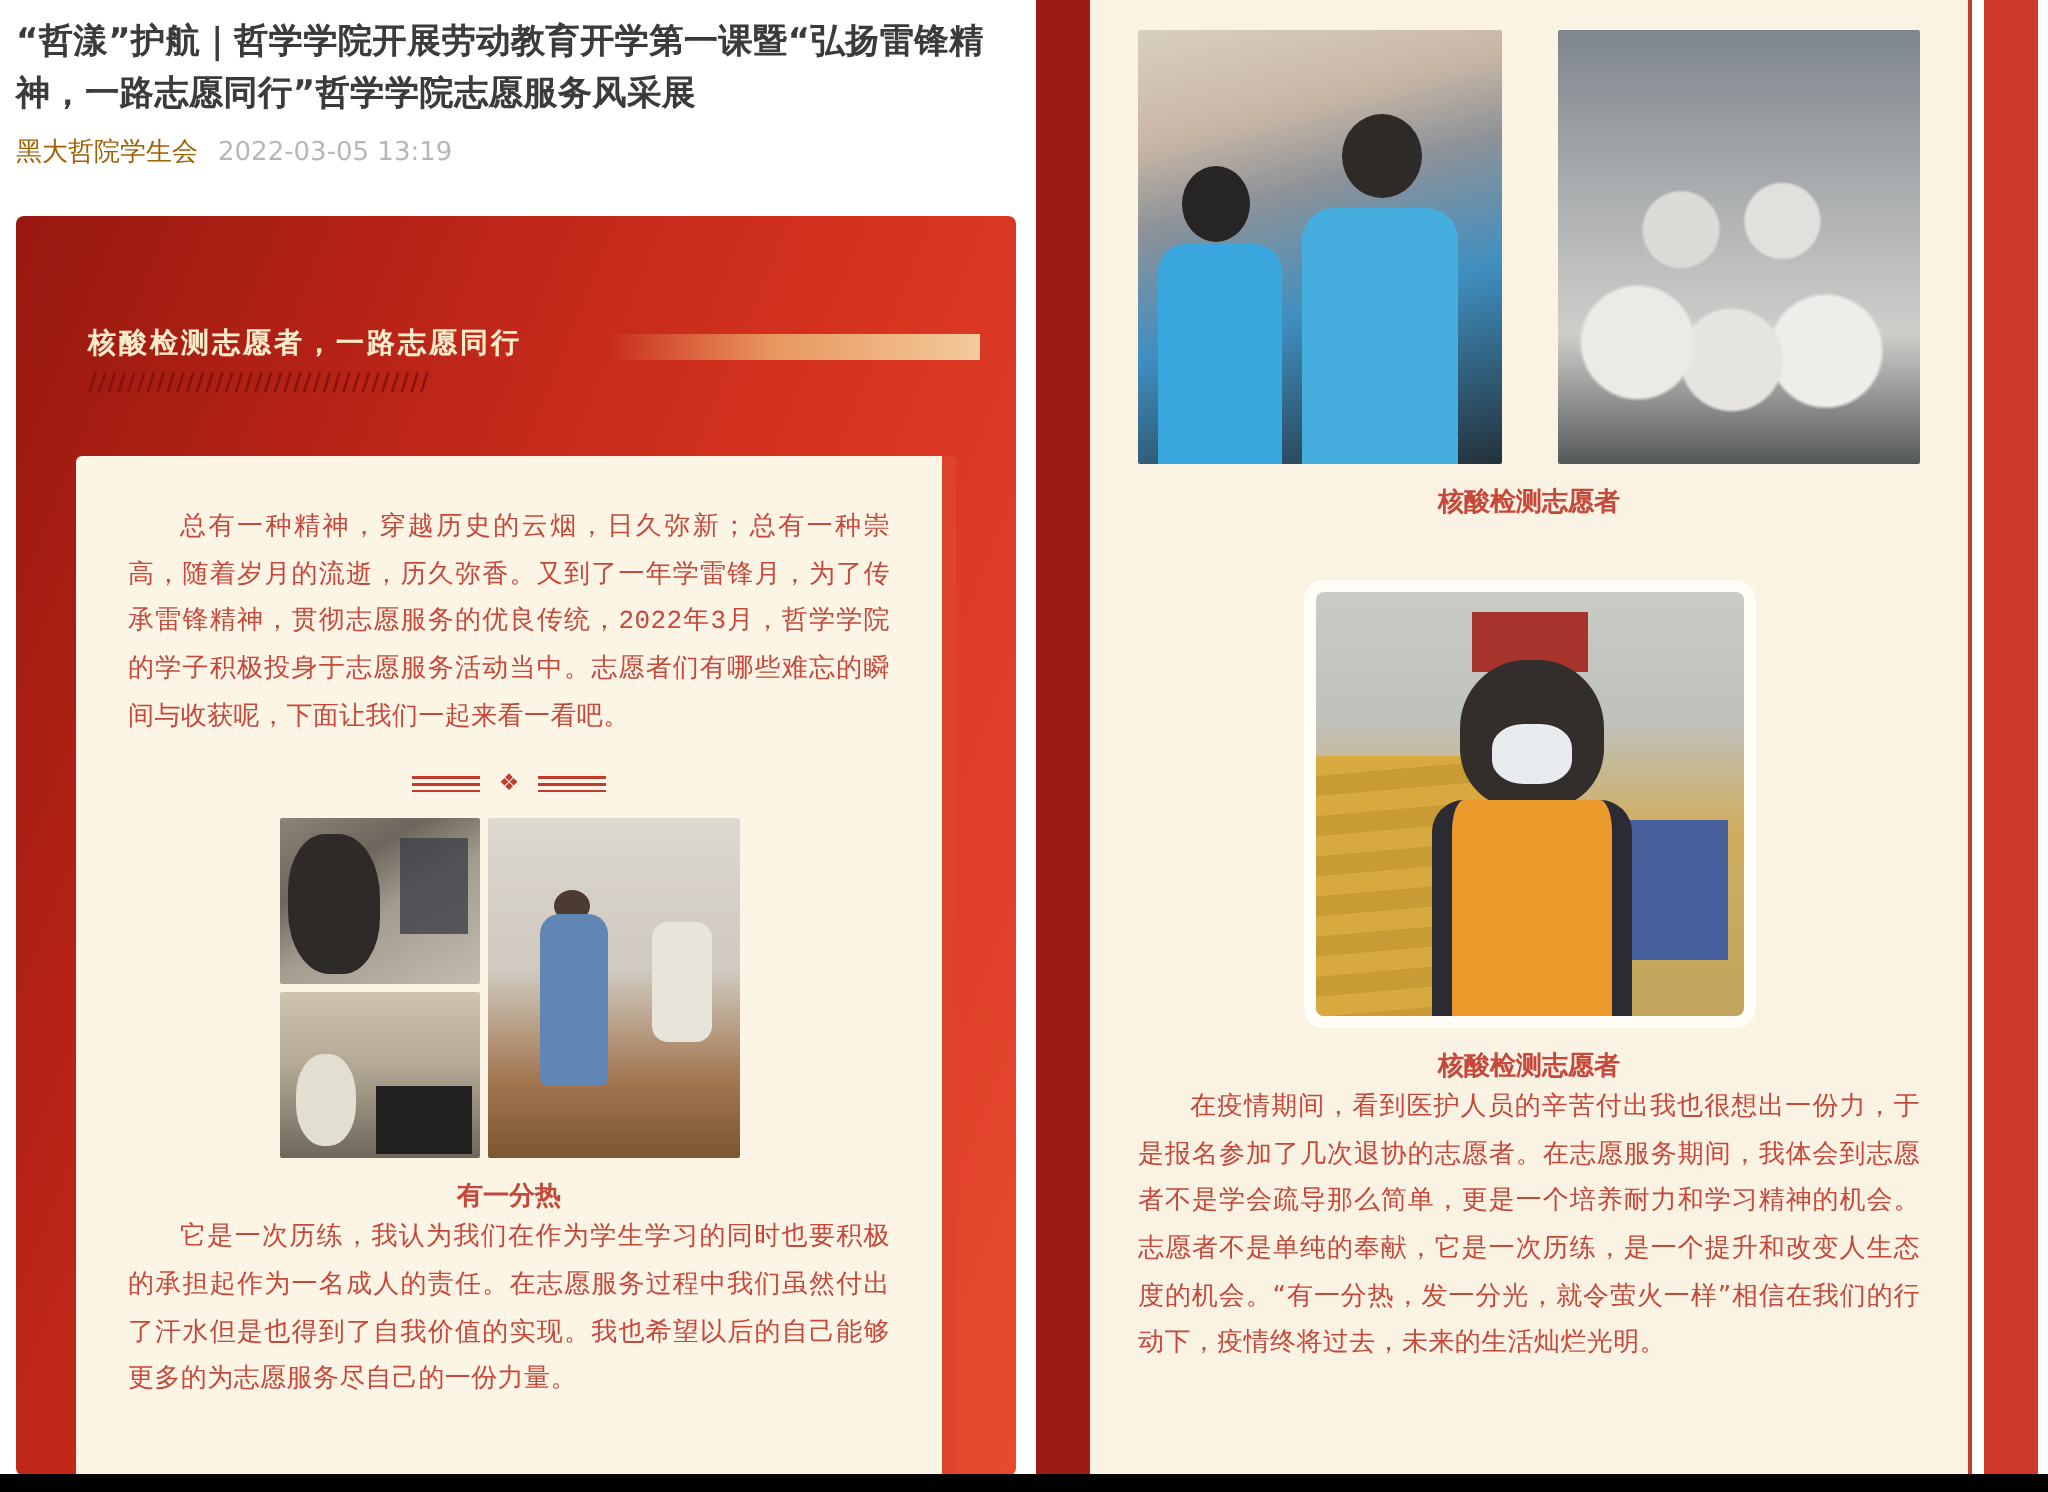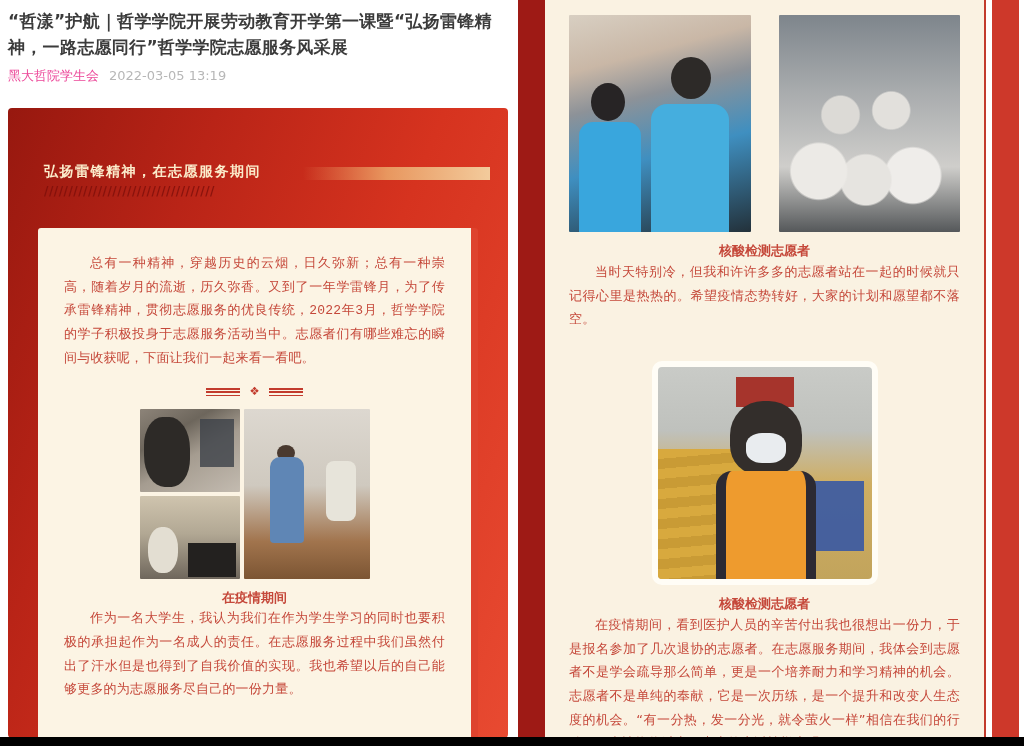--- a/index.html
+++ b/index.html
@@ -5,21 +5,21 @@
   * { margin:0; padding:0; box-sizing:border-box; }
   html,body { background:#ffffff; }
   body { font-family:"DejaVu Sans","Liberation Sans",sans-serif; }
   .canvas { position:relative; width:1024px; height:746px; background:#ffffff; overflow:hidden; }
 
   
   .col-left { position:absolute; left:8px; top:0; width:500px; height:671px; }
   .article-title { position:absolute; left:0; top:8px; width:494px;
     font-size:17px; font-weight:600; color:#3b3b3b; line-height:1.55; letter-spacing:.3px; }
   .meta { position:absolute; left:0; top:67px; font-size:13px; }
-  .meta .author { color:#ec4899; margin-right:10px; cursor:pointer; }
+  .meta .author { color:#a16207; margin-right:10px; cursor:pointer; }
   .meta .date { color:#b7b7b7;text-align:center; }
 
   .red-page { position:absolute; left:0; top:108px; width:500px; height:630px;
     background:linear-gradient(112deg,#97180f 0%,#b92417 28%,#d6331f 58%,#e84a31 100%);
     border-radius:4px; overflow:hidden; }
   .banner-title { position:absolute; left:36px; top:55px; font-size:14px; font-weight:700;
     color:#fbeccb; letter-spacing:1.5px; }
   .banner-slashes { position:absolute; left:36px; top:76px; width:200px; overflow:hidden;
     white-space:nowrap; font-size:12px; font-weight:700; color:rgba(122,14,10,.75); letter-spacing:.5px; }
   .banner-bar { position:absolute; left:295px; top:59px; width:187px; height:13px;
@@ -105,21 +105,21 @@
 
 <div class="canvas">
 
   <div class="col-left">
     <h1 class="article-title">“哲漾”护航｜哲学学院开展劳动教育开学第一课暨“弘扬雷锋精神，一路志愿同行”哲学学院志愿服务风采展</h1>
     <div class="meta">
       <span class="author">黑大哲院学生会</span><span class="date">2022-03-05 13:19</span>
     </div>
 
     <div class="red-page">
-      <div class="banner-title">弘扬雷锋精神，在志愿服务期间</div>
+      <div class="banner-title">核酸检测志愿者，一路志愿同行</div>
       <div class="banner-slashes">///////////////////////////////////</div>
       <div class="banner-bar"></div>
 
       <div class="cream-card">
         <p class="body-text">总有一种精神，穿越历史的云烟，日久弥新；总有一种崇高，随着岁月的流逝，历久弥香。又到了一年学雷锋月，为了传承雷锋精神，贯彻志愿服务的优良传统，2022年3月，哲学学院的学子积极投身于志愿服务活动当中。志愿者们有哪些难忘的瞬间与收获呢，下面让我们一起来看一看吧。</p>
 
         <div class="divider">
           <span class="d-lines"></span>
           <span class="d-diamond">❖</span>
           <span class="d-lines"></span>
@@ -136,42 +136,41 @@
               <div class="blob2"></div>
             </div>
           </div>
           <div class="ph ph-c">
             <div class="blob2"></div>
             <div class="blob1"></div>
             <div class="blob3"></div>
           </div>
         </div>
 
-        <div class="caption">在疫情期间</div>
-        <p class="body-text">作为一名大学生，我认为我们在作为学生学习的同时也要积极的承担起作为一名成人的责任。在志愿服务过程中我们虽然付出了汗水但是也得到了自我价值的实现。我也希望以后的自己能够更多的为志愿服务尽自己的一份力量。</p>
+        <div class="caption">有一分热</div>
+        <p class="body-text">它是一次历练，我认为我们在作为学生学习的同时也要积极的承担起作为一名成人的责任。在志愿服务过程中我们虽然付出了汗水但是也得到了自我价值的实现。我也希望以后的自己能够更多的为志愿服务尽自己的一份力量。</p>
       </div>
     </div>
   </div>
 
   <div class="col-right">
     <div class="strip-left"></div>
 
     <div class="cream-area">
       <div class="photo-row">
         <div class="ph ph-d">
           <div class="head1"></div>
           <div class="head2"></div>
           <div class="vest1"></div>
           <div class="vest2"></div>
         </div>
         <div class="ph ph-e"></div>
       </div>
 
       <div class="caption">核酸检测志愿者</div>
-      <p class="body-text">当时天特别冷，但我和许许多多的志愿者站在一起的时候就只记得心里是热热的。希望疫情态势转好，大家的计划和愿望都不落空。</p>
 
       <div class="gym-wrap">
         <div class="ph ph-g">
           <div class="seats-yellow"></div>
           <div class="seats-blue"></div>
           <div class="board"></div>
           <div class="hair"></div>
           <div class="mask"></div>
           <div class="vest"></div>
         </div>

